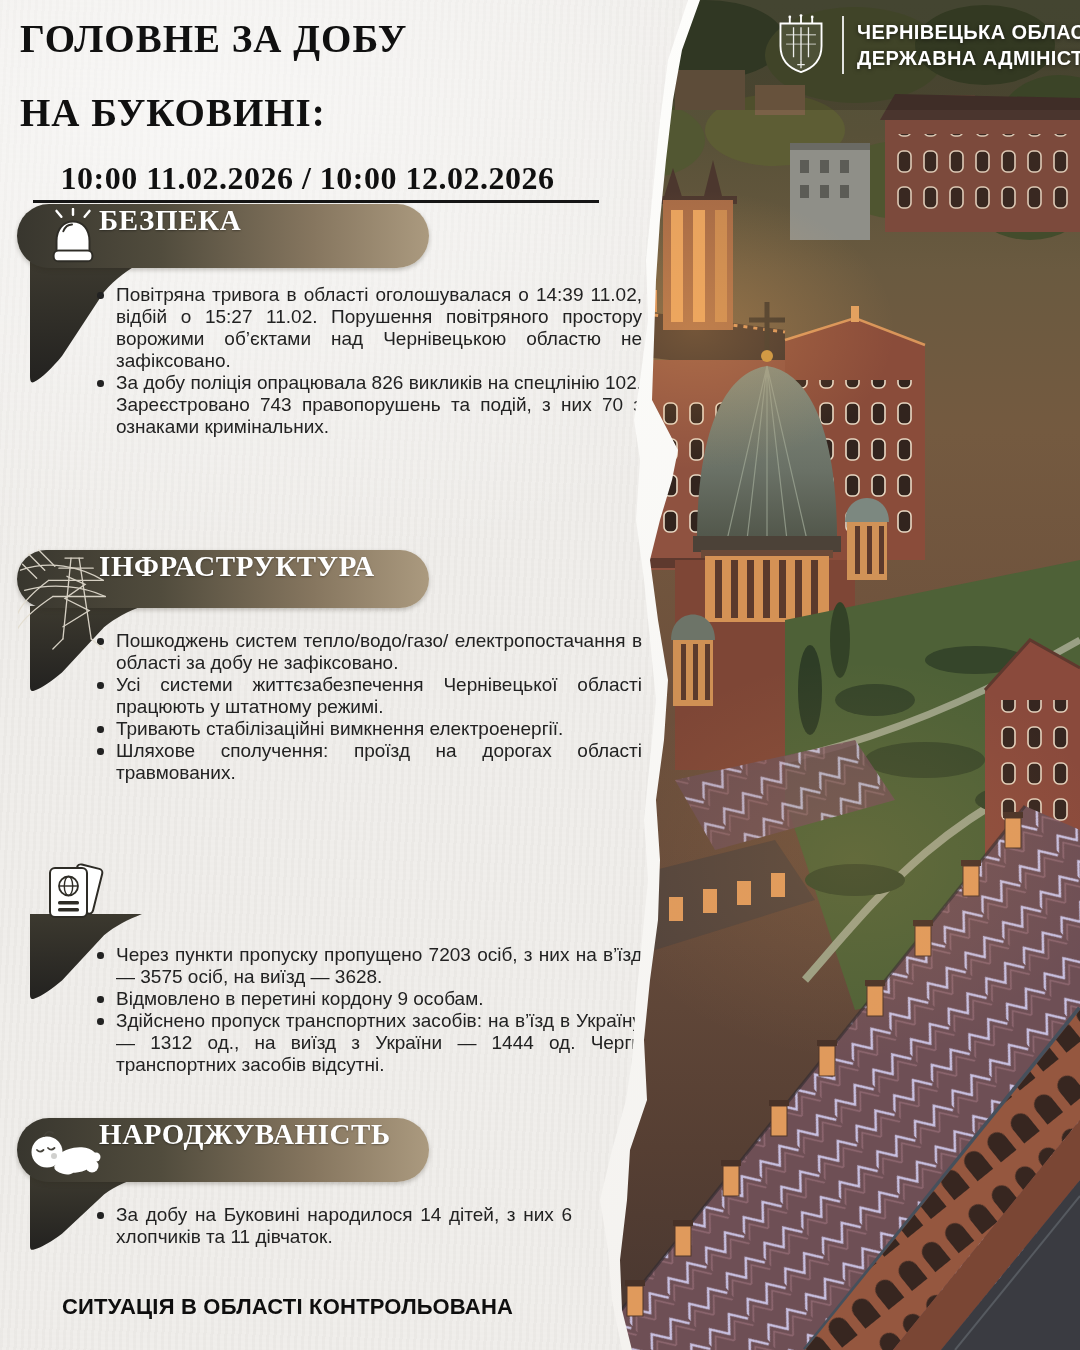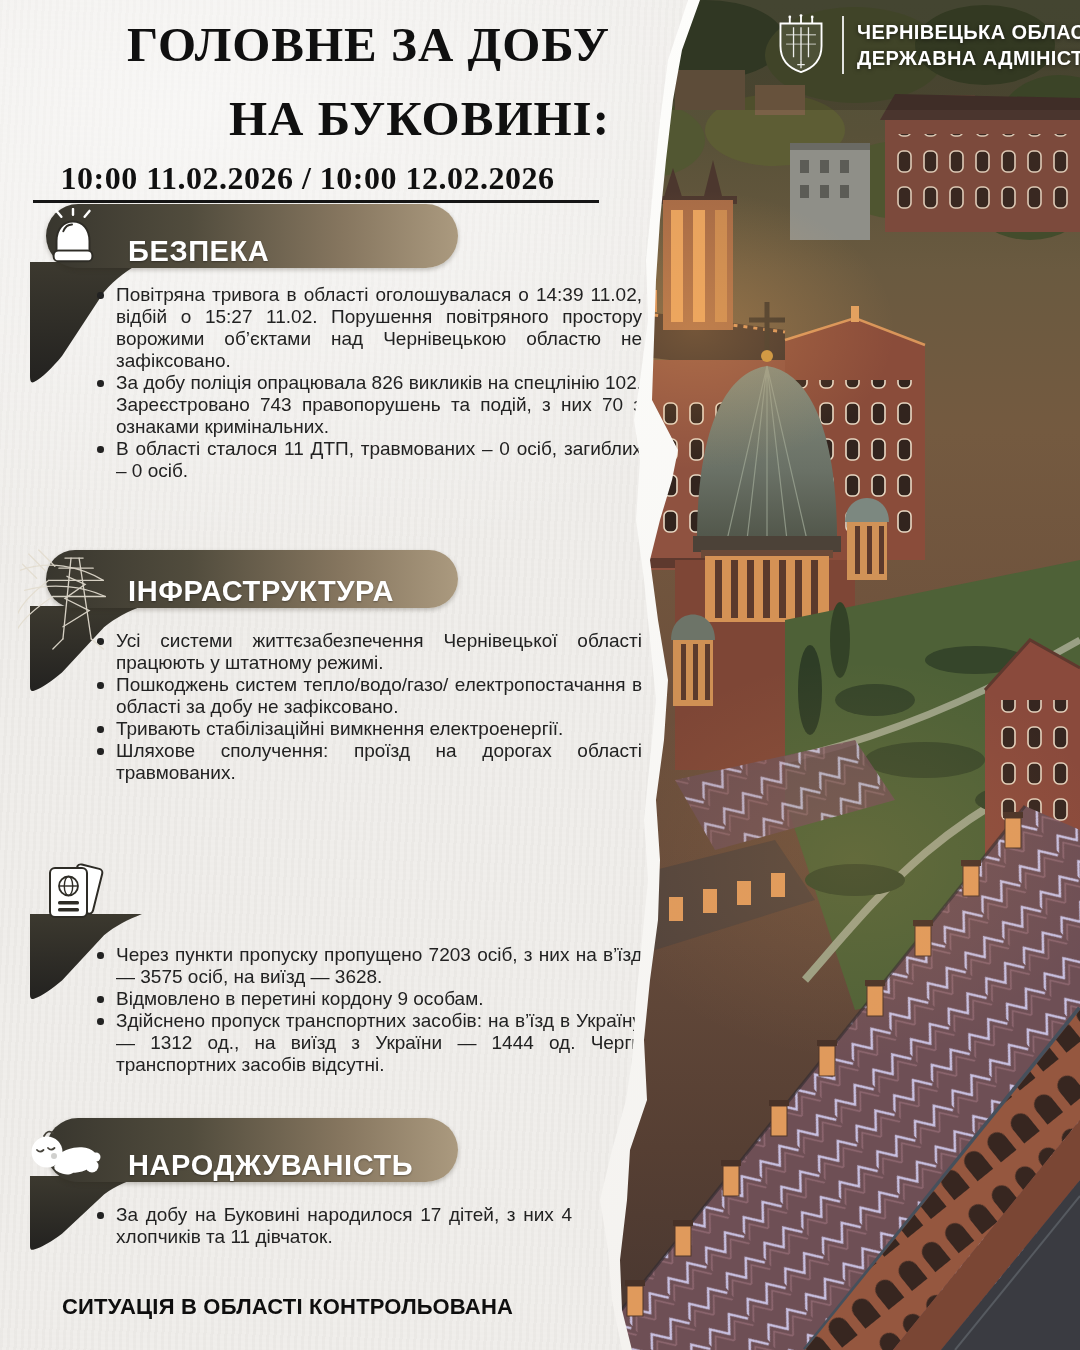--- a/index.html
+++ b/index.html
@@ -19,32 +19,32 @@
         clip-path:polygon(0 0,700px 0,682px 50px,673px 100px,666px 160px,660px 220px,656px 280px,654px 340px,652px 400px,678px 450px,672px 480px,660px 520px,650px 560px,658px 620px,668px 680px,664px 740px,656px 800px,660px 860px,658px 920px,650px 980px,644px 1040px,647px 1100px,630px 1150px,627px 1200px,620px 1260px,622px 1310px,632px 1350px,0 1350px);
         filter:drop-shadow(6px 0 9px rgba(35,30,25,.55));}
   #paper{position:absolute;left:0;top:0;width:1080px;height:1350px;z-index:3;
         background:
           radial-gradient(1200px 800px at 18% 8%,rgba(255,255,255,.55),transparent 60%),
           repeating-linear-gradient(93deg,rgba(110,105,95,.035) 0 3px,transparent 3px 7px),
           repeating-linear-gradient(2deg,rgba(255,255,255,.06) 0 2px,transparent 2px 5px),
           #efedea;
         clip-path:polygon(0 0,688px 0,668px 60px,660px 120px,652px 200px,646px 260px,648px 320px,640px 380px,634px 420px,640px 460px,636px 520px,644px 580px,650px 640px,656px 700px,650px 760px,644px 820px,648px 880px,642px 940px,636px 1000px,632px 1060px,626px 1100px,612px 1150px,600px 1200px,608px 1250px,612px 1300px,622px 1350px,0 1350px);}
   
-  .title{position:absolute;left:5px;width:605px;text-align:right;color:#101010;
-         font-family:"Liberation Serif",serif;font-weight:bold;font-size:49px;letter-spacing:1px;}
+  .title{position:absolute;left:20px;width:605px;text-align:left;color:#101010;
+         font-family:"Liberation Serif",serif;font-weight:bold;font-size:39px;letter-spacing:1px;}
   #title1{top:16px;}
   #title2{top:90px;}
   #period{position:absolute;left:5px;top:160px;width:605px;text-align:center;color:#101010;
           font-family:"Liberation Serif",serif;font-weight:bold;font-size:32px;letter-spacing:.5px;}
   #rule{position:absolute;left:33px;top:200px;width:566px;height:2.5px;background:#161616;}
   
   .tail{position:absolute;left:30px;width:112px;}
-  .pill{position:absolute;left:46px;width:412px;height:64px;border-radius:34px;
+  .pill{position:absolute;left:17px;width:412px;height:64px;border-radius:34px;
         background:linear-gradient(90deg,#38362e 0%,#514c3d 35%,#86765f 72%,#ab9a7f 100%);
-        display:flex;align-items:flex-end;box-shadow:0 2px 4px rgba(40,35,25,.25);}
+        display:flex;align-items:flex-start;box-shadow:0 2px 4px rgba(40,35,25,.25);font-family:Liberation Serif, serif;}
   .pill .lbl{color:#fff;font-weight:bold;font-size:29px;letter-spacing:.6px;margin-left:82px;
              text-shadow:0 1px 2px rgba(0,0,0,.35);white-space:nowrap;}
   .icon{position:absolute;z-index:5;}
   ul.bullets{position:absolute;left:86px;margin:8px;padding:0;list-style:none;width:548px;}
   ul.bullets li{position:relative;padding-left:22px;font-size:19px;line-height:22px;color:#222;
                 text-align:justify;}
   ul.bullets li::before{content:"";position:absolute;left:3px;top:8px;width:6.5px;height:6.5px;
                 border-radius:50%;background:#222;}
   ul.narrow{width:478px;}
   #footer{position:absolute;left:62px;top:1294px;font-weight:bold;font-size:22px;color:#0e0e0e;
@@ -329,21 +329,20 @@
           <line x1="32" y1="7" x2="32" y2="1"></line>
           <line x1="44" y1="9" x2="49" y2="3"></line>
       </g>
       <path d="M32 14 C22 14 15 22 15 34 V44 H49 V34 C49 22 42 14 32 14 Z" fill="#fff" stroke="#2e2c26" stroke-width="2"></path>
       <path d="M22 24 C24 19 28 17 31 17" stroke="#2e2c26" stroke-width="2" fill="none" stroke-linecap="round"></path>
       <rect x="12" y="44" width="40" height="11" rx="5" fill="#fff" stroke="#2e2c26" stroke-width="2"></rect>
     </svg>
     <ul class="bullets" style="top:276px">
       <li>Повітряна тривога в області оголошувалася о 14:39 11.02, відбій о 15:27 11.02. Порушення повітряного простору ворожими об’єктами над Чернівецькою областю не зафіксовано.</li>
       <li>За добу поліція опрацювала 826 викликів на спецлінію 102. Зареєстровано 743 правопорушень та подій, з них 70 з ознаками кримінальних.</li>
-      <li>В області сталося 11 ДТП, травмованих – 0 осіб, загиблих – 0 осіб.</li>
     </ul>
 
     <svg class="tail" style="top:606px;height:106px" viewBox="0 0 112 150" preserveAspectRatio="none">
       <path d="M0 0 L112 0 C98 8 86 16 74 30 L32 94 C22 106 12 116 4 120 C1 121.5 0 119 0 114 Z" fill="url(#tailGrad)"></path>
     </svg>
     <div class="pill" style="top:550px;height:58px">
       <span class="lbl">ІНФРАСТРУКТУРА</span>
     </div>
     <svg class="icon" style="left:18px;top:546px" width="102" height="106" viewBox="0 0 100 105">
       <g stroke="#e3ddd0" stroke-width="1.3" fill="none" opacity=".92" stroke-linecap="round">
@@ -359,22 +358,22 @@
         <path d="M30 34 C14 46 2 58 -2 70"></path>
         <path d="M34 50 C16 62 4 72 -2 84"></path>
         <path d="M84 34 C60 20 30 14 2 24"></path>
         <path d="M86 50 C64 40 34 36 6 44"></path>
         <line x1="10" y1="8" x2="26" y2="24"></line>
           <line x1="20" y1="4" x2="36" y2="20"></line>
           <line x1="4" y1="18" x2="18" y2="32"></line>
       </g>
     </svg>
     <ul class="bullets" style="top:622px">
+      <li>Пошкоджень систем тепло/водо/газо/ електропостачання в області за добу не зафіксовано.</li>
       <li>Усі системи життєзабезпечення Чернівецької області працюють у штатному режимі.</li>
-      <li>Пошкоджень систем тепло/водо/газо/ електропостачання в області за добу не зафіксовано.</li>
       <li>Тривають стабілізаційні вимкнення електроенергії.</li>
       <li>Шляхове сполучення: проїзд на дорогах області травмованих.</li>
     </ul>
 
     <svg class="tail" style="top:914px;height:106px" viewBox="0 0 112 150" preserveAspectRatio="none">
       <path d="M0 0 L112 0 C98 8 86 16 74 30 L32 94 C22 106 12 116 4 120 C1 121.5 0 119 0 114 Z" fill="url(#tailGrad)"></path>
     </svg>
     <svg class="icon" style="left:42px;top:860px" width="64" height="64" viewBox="0 0 64 64">
       <rect x="30" y="6" width="26" height="46" rx="4" fill="#fff" stroke="#2e2c26" stroke-width="2" transform="rotate(14 43 29)"></rect>
       <rect x="8" y="8" width="37" height="49" rx="5" fill="#fff" stroke="#2e2c26" stroke-width="2"></rect>
@@ -401,18 +400,18 @@
       <circle cx="68" cy="52" r="6.5" fill="#fff"></circle>
       <ellipse cx="40" cy="55" rx="10" ry="5" fill="#fff" transform="rotate(14 40 55)"></ellipse>
       <circle cx="72" cy="43" r="4.5" fill="#fff"></circle>
       <circle cx="23" cy="38" r="15.5" fill="#fff"></circle>
       <path d="M20 22 q4 -7 9 -3" stroke="#45423a" stroke-width="1.8" fill="none" stroke-linecap="round"></path>
       <path d="M13 36 q3 3.4 6.5 0" stroke="#45423a" stroke-width="1.8" fill="none" stroke-linecap="round"></path>
       <path d="M24 34 q3 3.4 6.5 0" stroke="#45423a" stroke-width="1.8" fill="none" stroke-linecap="round"></path>
       <circle cx="30" cy="42" r="3" fill="#45423a" opacity=".25"></circle>
     </svg>
     <ul class="bullets narrow" style="top:1196px">
-      <li>За добу на Буковині народилося 17 дітей, з них 4 хлопчиків та 11 дівчаток.</li>
+      <li>За добу на Буковині народилося 14 дітей, з них 6 хлопчиків та 11 дівчаток.</li>
     </ul>
 
     <div id="footer">СИТУАЦІЯ В ОБЛАСТІ КОНТРОЛЬОВАНА</div>
   </div>
 </div>
 
 </body></html>

